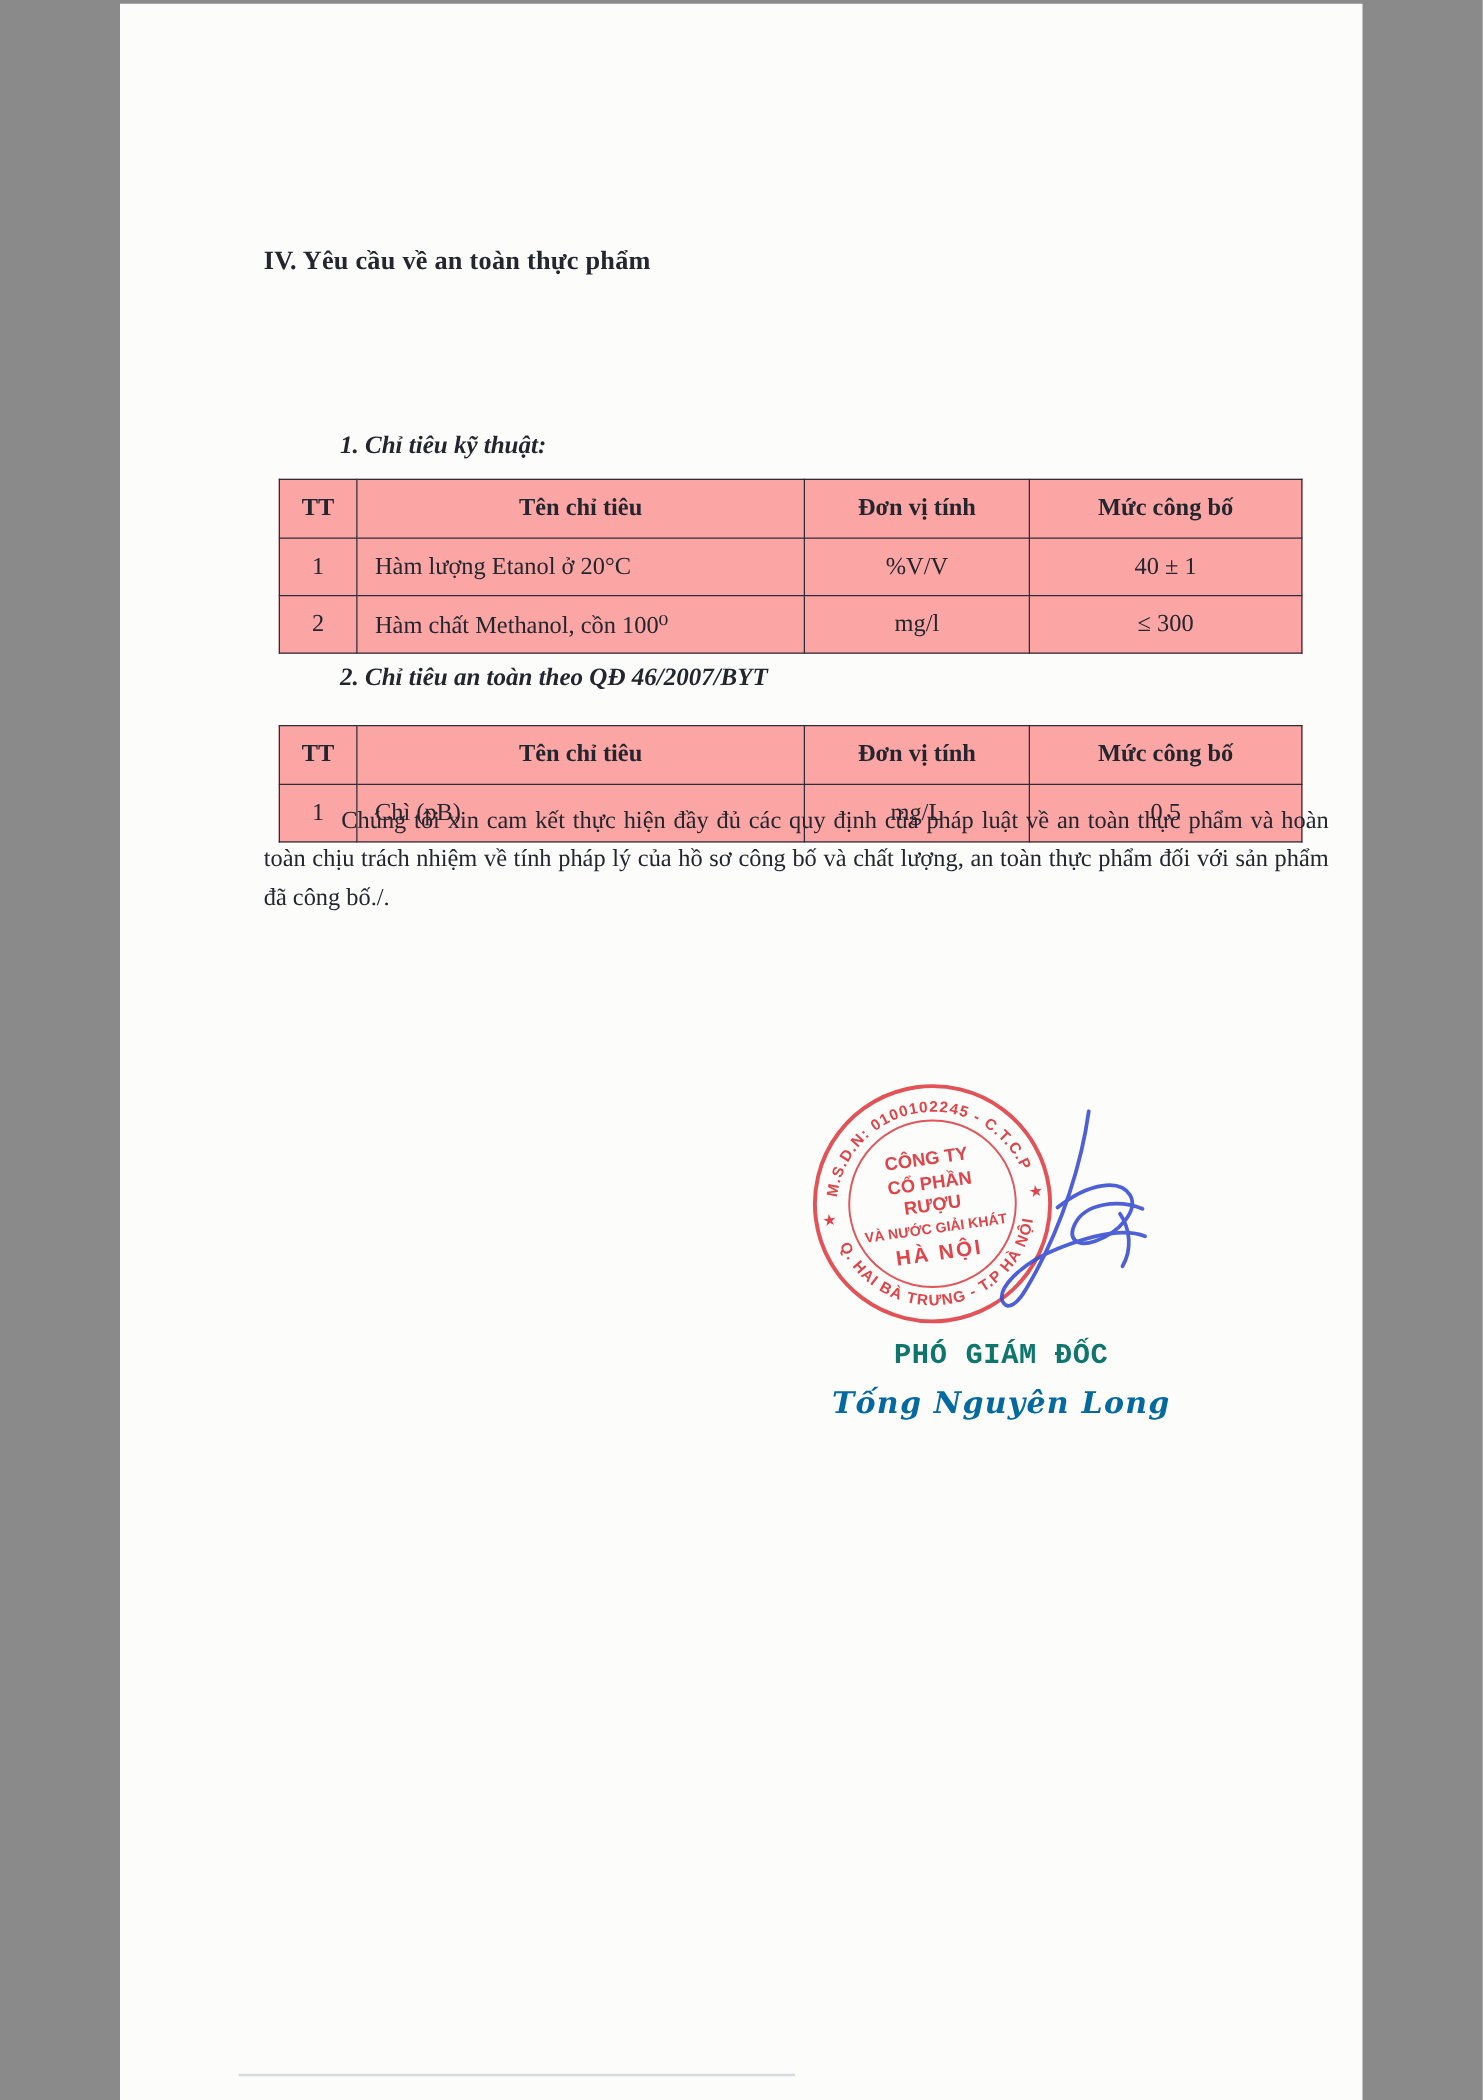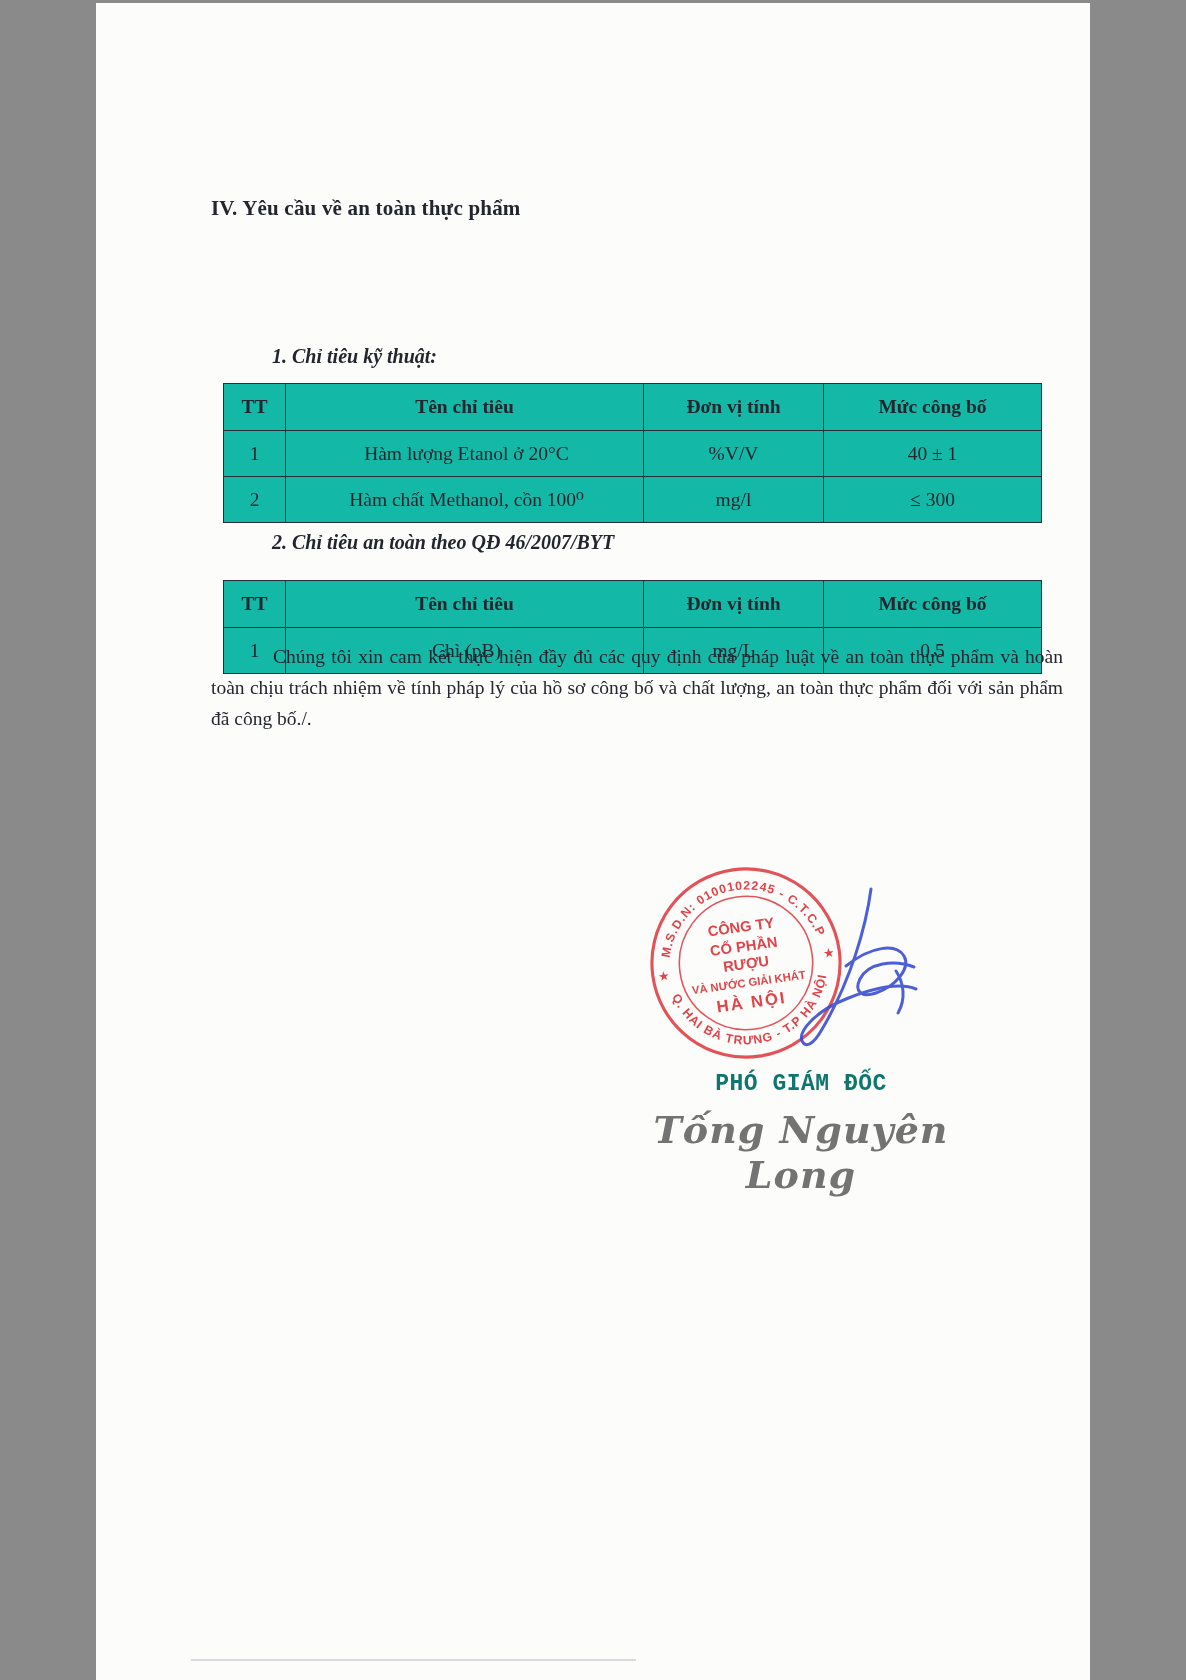--- a/index.html
+++ b/index.html
@@ -14,39 +14,39 @@
   }
   .abs{position:absolute;}
   .sec-title{font-size:21px;font-weight:bold;letter-spacing:.2px;}
   .body-text{font-size:19.5px;line-height:31px;text-align:justify;}
   .indent{text-indent:62px;}
   .sub-title{font-size:20px;font-weight:bold;font-style:italic;text-align:center;}
   table.spec{
     border-collapse:collapse;
     table-layout:fixed;
     font-size:19.5px;
-    background:#14b8a6;
+    background:#fca5a5;
   }
   table.spec th,table.spec td{
     border:1.6px solid #2b2e38;
     padding:0 10px;
     height:45px;
     text-align:center;
     vertical-align:middle;
   }
   table.spec th{font-weight:bold;height:46px;}
-  table.spec td.left{text-align:center;padding-left:14px;}
+  table.spec td.left{text-align:left;padding-left:14px;}
   .sig-block{width:400px;text-align:center;}
   .date-line{font-size:19.5px;font-style:italic;}
   .rep-line{font-size:20px;font-weight:bold;margin-top:2px;}
   .note-line{font-size:18px;font-style:italic;color:#3a3d46;}
   .stamp-wrap{transform:rotate(-8deg);}
   .red-title{font-size:23px;font-weight:bold;color:#0f766e;letter-spacing:.5px;
              font-family:Liberation Mono, monospace;}
-  .red-name{font-size:38px;font-style:italic;font-weight:bold;color:#737373;
+  .red-name{font-size:24px;font-style:italic;font-weight:bold;color:#0369a1;
             font-family:"DejaVu Serif","Liberation Serif",serif;letter-spacing:1px;}
   .scan-line{background:#b9bdc4;opacity:.55;}
 </style>
 </head>
 <body>
 
 <div class="page">
 
   <div class="abs sec-title" style="left:115px;top:193px;">IV. Yêu cầu về an toàn thực phẩm</div>
 

